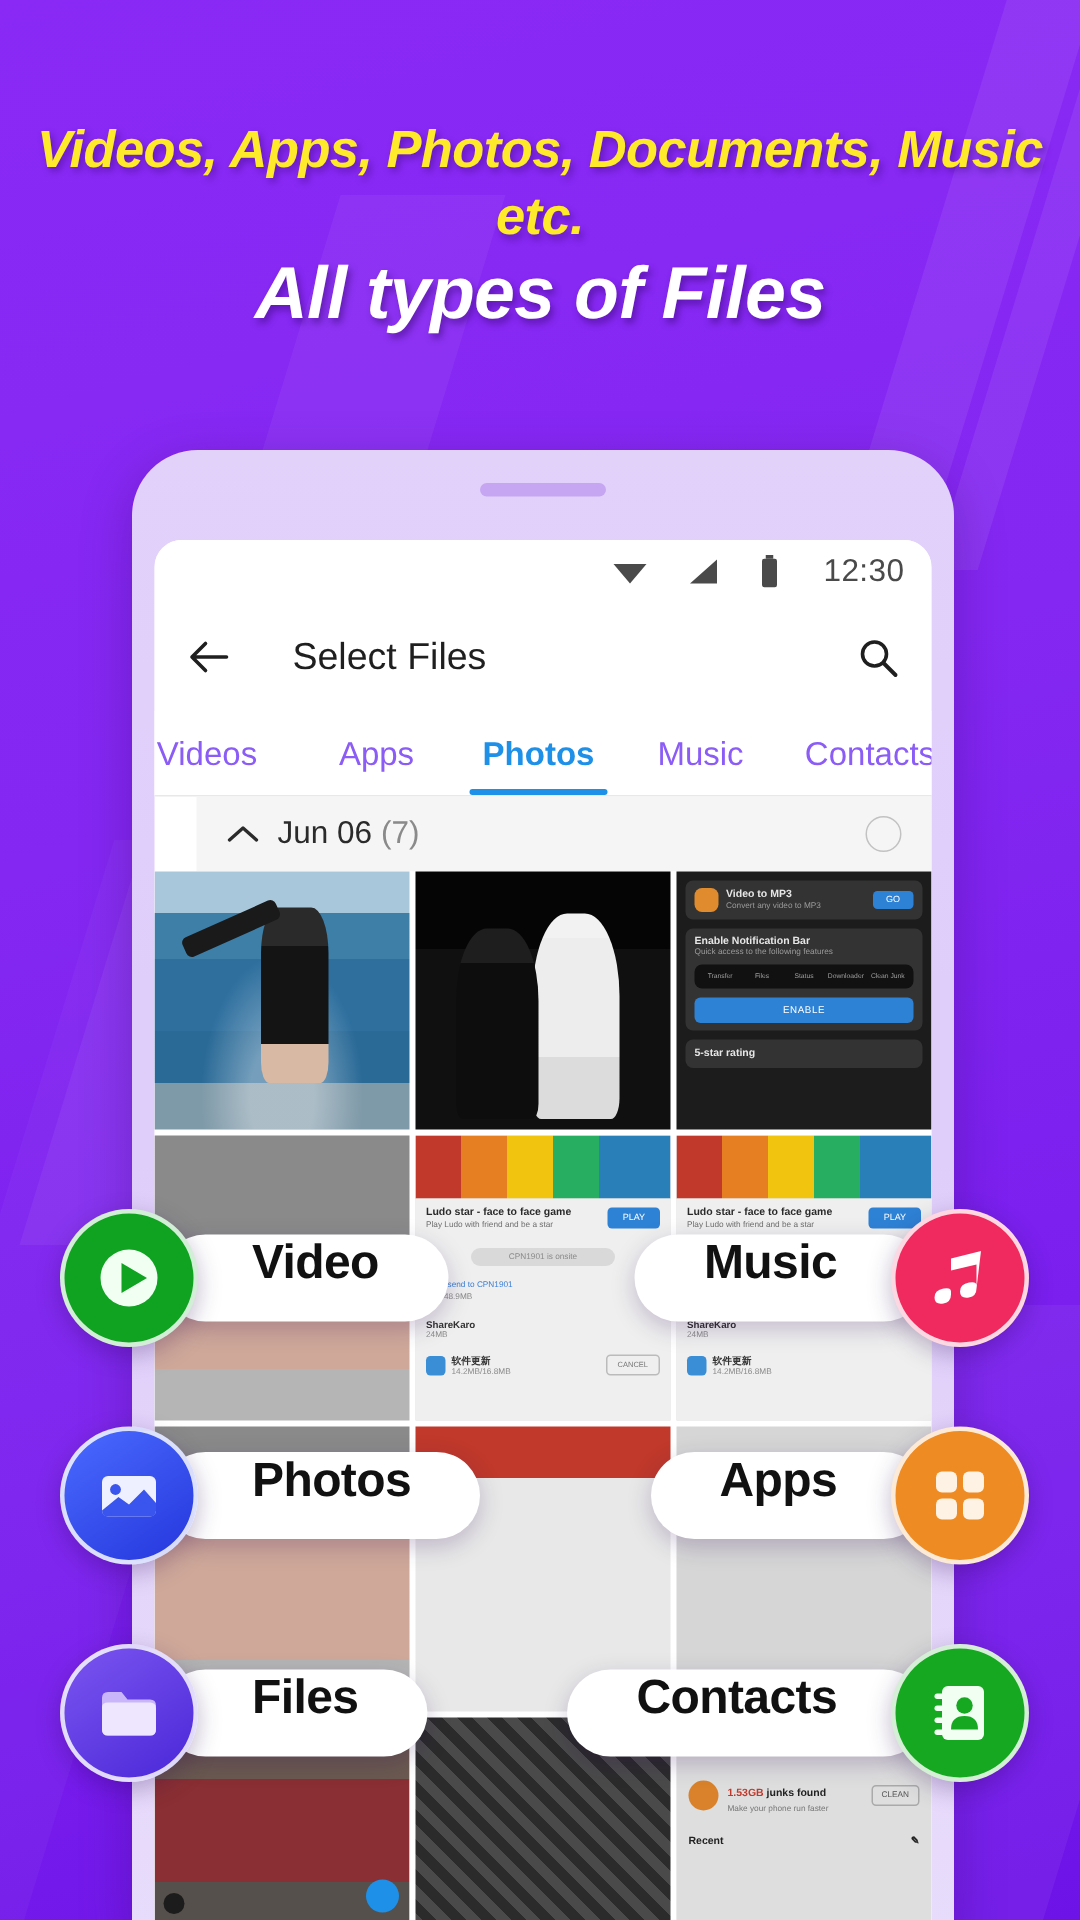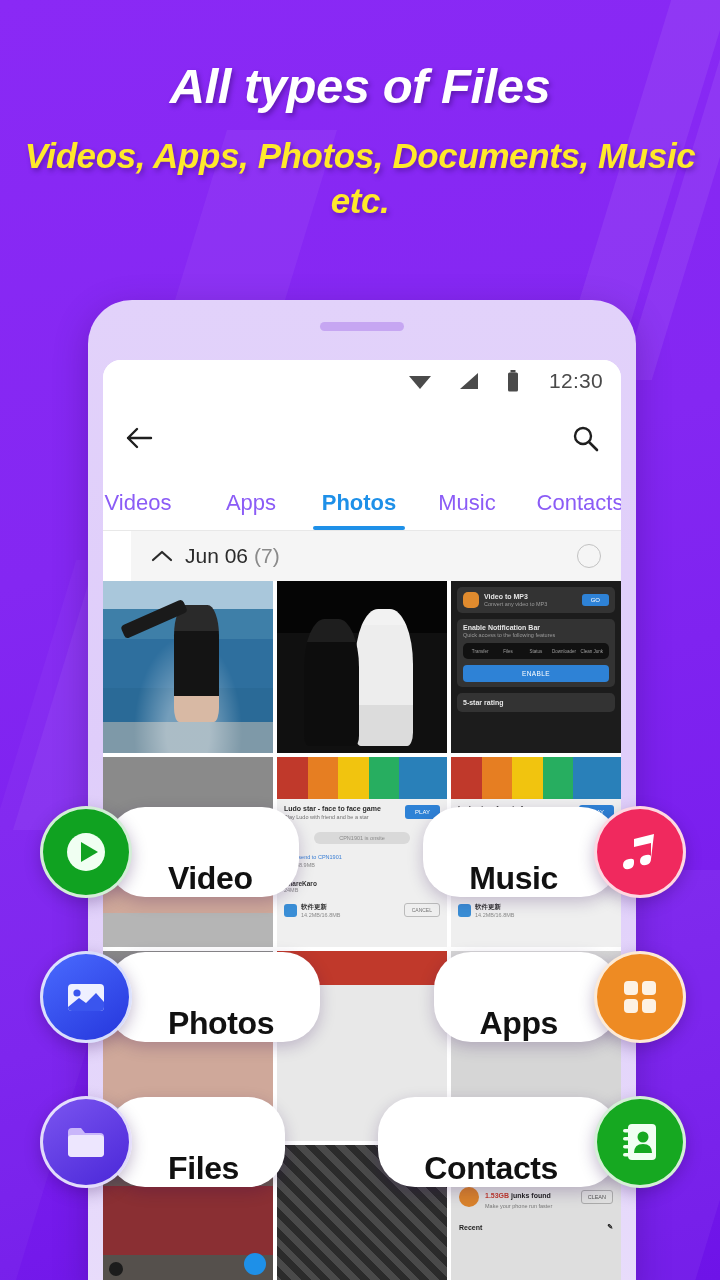--- a/index.html
+++ b/index.html
@@ -218,22 +218,22 @@
              justify-content:space-between; align-items:center; z-index:20; }
   #row1{ top:806px; }
   #row2{ top:951px; }
   #row3{ top:1096px; }
 
   .pill{
     display:flex; align-items:center; position:relative;
     height:92px;
   }
   .pill-body{
-    background:#FFFFFF; height:90px; border-radius:37px;
-    display:flex; align-items:flex-end;
+    background:#FFFFFF; height:58px; border-radius:37px;
+    display:flex; align-items:flex-start;
     box-shadow:0 5px 16px rgba(40,0,80,.22);
   }
   .pill-label{ font-size:32px; font-weight:bold; color:#111; letter-spacing:-.4px; }
   .pill-circle{
     width:92px; height:92px; border-radius:50%;
     border:3px solid rgba(255,255,255,.82);
     display:flex; align-items:center; justify-content:center;
     box-shadow:0 5px 16px rgba(40,0,80,.28);
     flex:0 0 auto; position:relative; z-index:2;
   }
@@ -253,22 +253,22 @@
 <div id="bg">
   <div class="diag d1"></div>
   <div class="diag d2"></div>
   <div class="diag d3"></div>
   <div class="diag d4"></div>
   <div class="diag d5"></div>
   <div class="diag d6"></div>
 </div>
 
 <div id="headline">
+  <div id="subtitle">Videos, Apps, Photos, Documents, Music etc.</div>
   <div id="title">All types of Files</div>
-  <div id="subtitle">Videos, Apps, Photos, Documents, Music etc.</div>
 </div>
 
 <div id="phone">
   <div id="speaker"></div>
 
   <div id="screen">
 
     <div id="statusbar">
       <svg class="si" width="24" height="20" viewBox="0 0 24 20">
         <path d="M1 5 L12 18 L23 5 Z" fill="#4a4a4a"></path>
@@ -280,20 +280,21 @@
         <rect x="4.5" y="0" width="5" height="2.5" fill="#4a4a4a"></rect>
         <rect x="2" y="2.5" width="10" height="19" rx="1.5" fill="#4a4a4a"></rect>
       </svg>
       <span id="clock">12:30</span>
     </div>
 
     <div id="appbar">
       <svg width="28" height="26" viewBox="0 0 28 26">
         <path d="M12 4 L3 13 L12 22 M3 13 L26 13" stroke="#1f1f1f" stroke-width="2.4" fill="none" stroke-linecap="round" stroke-linejoin="round"></path>
       </svg>
+      <span id="appbar-title">Select Files</span>
       <span id="appbar-spacer"></span>
       <svg width="27" height="27" viewBox="0 0 27 27">
         <circle cx="11" cy="11" r="8" stroke="#1f1f1f" stroke-width="2.4" fill="none"></circle>
         <path d="M17 17 L25 25" stroke="#1f1f1f" stroke-width="2.6" stroke-linecap="round"></path>
       </svg>
     </div>
 
     <div id="tabs">
       <div class="tab w1">Videos</div>
       <div class="tab w2">Apps</div>

